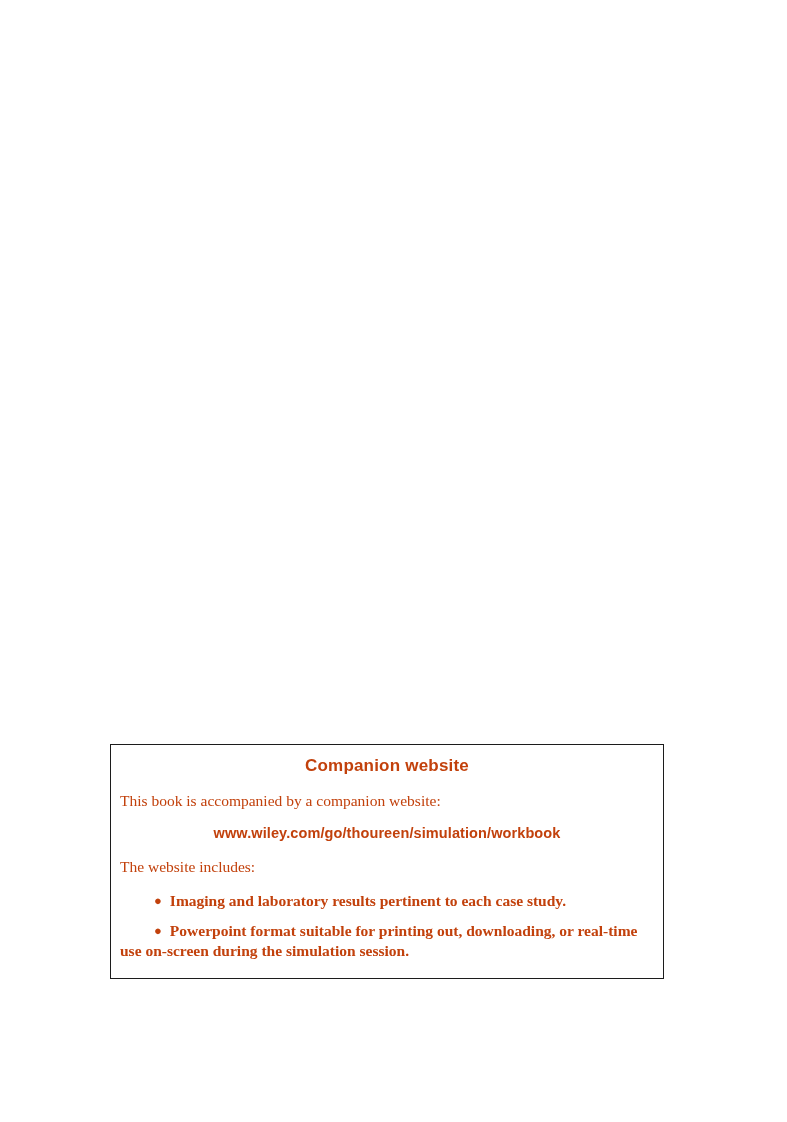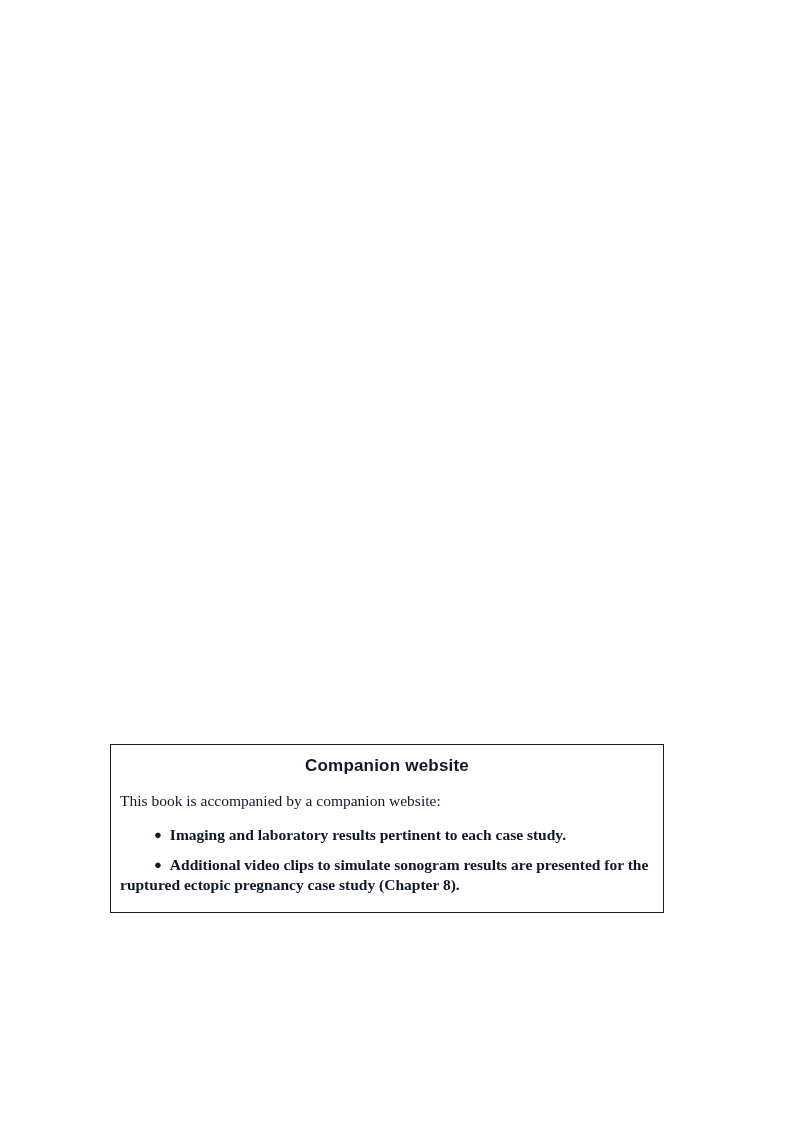--- a/index.html
+++ b/index.html
@@ -7,21 +7,21 @@
     padding: 0;
     background: #ffffff;
   }
   .page {
     position: relative;
     width: 787px;
     height: 1122px;
     background: #ffffff;
     margin: 0 auto;
     overflow: hidden;
-    color: #0f172a;
+    color: #c2410c;
   }
   .companion-box {
     position: absolute;
     left: 110px;
     top: 744px;
     width: 554px;
     box-sizing: border-box;
     border: 1.5px solid #1c1c1c;
     padding: 11px 9px 16px 9px;
     background: #ffffff;
@@ -74,30 +74,32 @@
 <body>
 
 <div class="page">
 
   <div class="companion-box">
 
     <h2 class="box-title">Companion website</h2>
 
     <p class="serif-text">This book is accompanied by a companion website:</p>
 
+    <p class="website-url">www.wiley.com/go/thoureen/simulation/workbook</p>
 
+    <p class="serif-text">The website includes:</p>
 
     <div class="bullet-list">
 
       <div class="bullet-item">
         <span class="bullet-glyph">●</span><span>Imaging and laboratory results pertinent to each case study.</span>
       </div>
 
+      <div class="bullet-item">
+        <span class="bullet-glyph">●</span><span>Powerpoint format suitable for printing out, downloading, or real-time use on-screen during the simulation session.</span>
+      </div>
 
-      <div class="bullet-item">
-        <span class="bullet-glyph">●</span><span>Additional video clips to simulate sonogram results are presented for the ruptured ectopic pregnancy case study (Chapter 8).</span>
-      </div>
 
     </div>
 
   </div>
 
 </div>
 
 </body></html>

